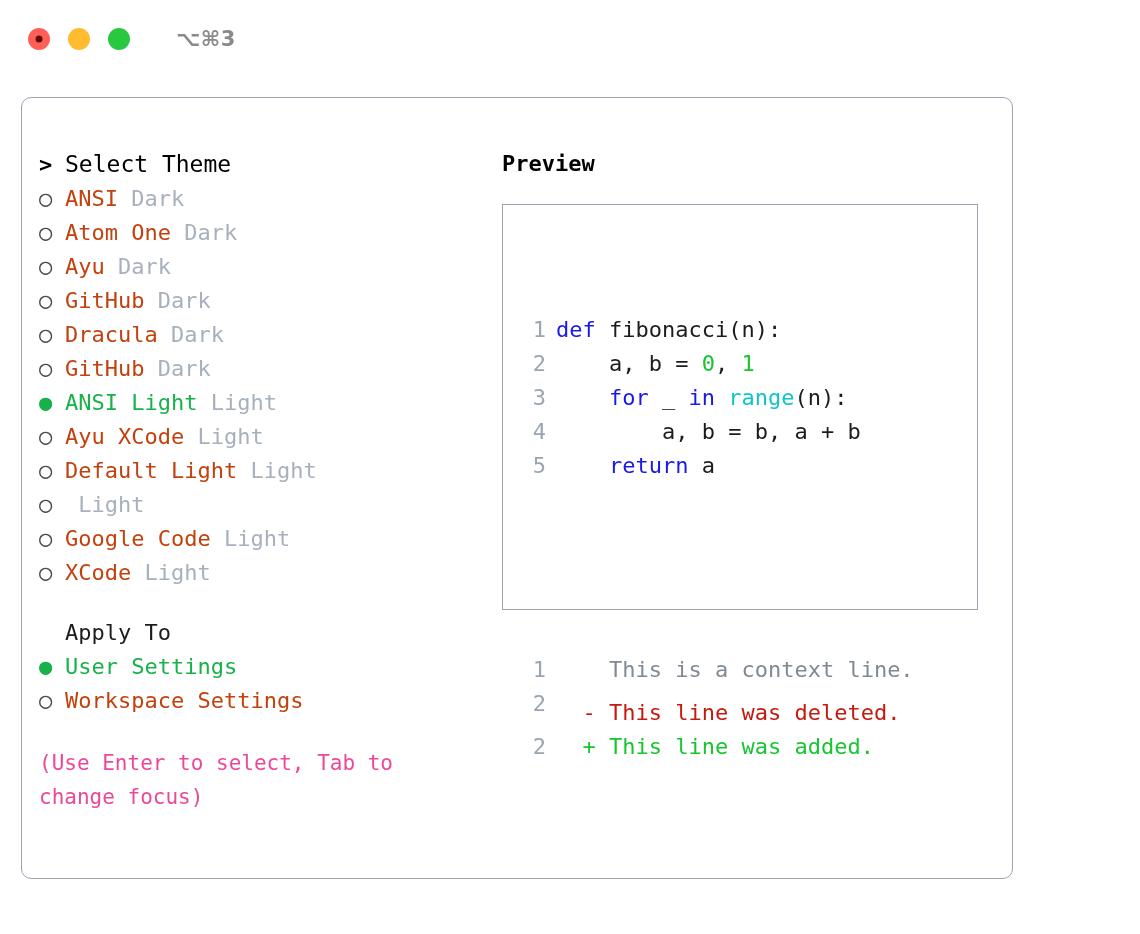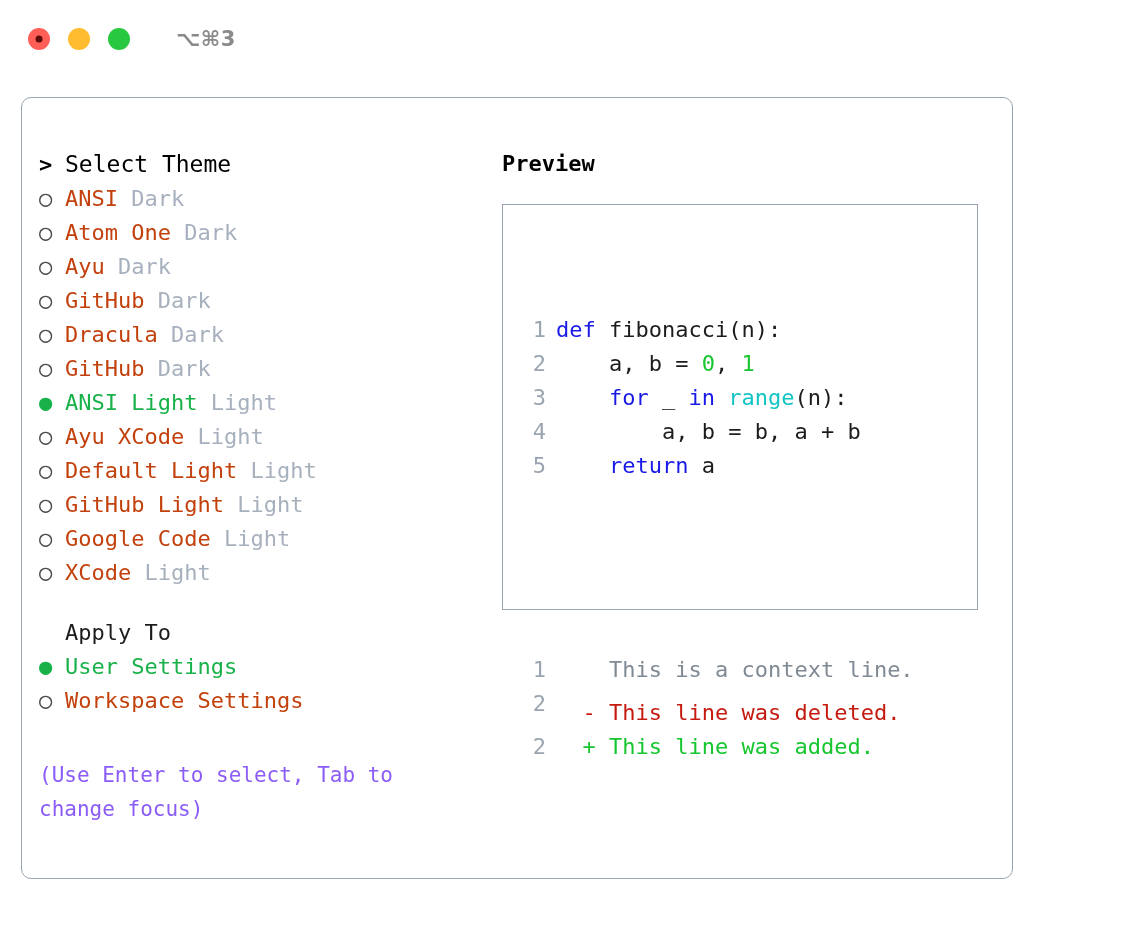--- a/index.html
+++ b/index.html
@@ -122,22 +122,22 @@
   }
   .item-label       { color: #c2410c; }
   .item-label.sel   { color: #19b24a; }
   .badge            { color: #a7b0bd; }
   .badge.sel        { color: #a7b0bd; }
 
   .section-gap   { height: 26px; }
   .section-head  { color: #1c1c1c; }
 
   .hint {
-    margin-top: 40px;
-    color: #8b5cf6;
+    margin-top: 28px;
+    color: #ec4899;
     font-size: 21px;
     line-height: 34px;
     width: 420px;
     white-space: pre-wrap;
   }
 
   
   .right-pane {
     flex: 1;
     padding: 49px 0 0 0;
@@ -211,21 +211,21 @@
         <div id="theme-list">
             <div class="list-line"><span class="marker empty">○</span><span class="item-label">ANSI</span><span> </span><span class="badge">Dark</span></div>
             <div class="list-line"><span class="marker empty">○</span><span class="item-label">Atom One</span><span> </span><span class="badge">Dark</span></div>
             <div class="list-line"><span class="marker empty">○</span><span class="item-label">Ayu</span><span> </span><span class="badge">Dark</span></div>
             <div class="list-line"><span class="marker empty">○</span><span class="item-label">GitHub</span><span> </span><span class="badge">Dark</span></div>
             <div class="list-line"><span class="marker empty">○</span><span class="item-label">Dracula</span><span> </span><span class="badge">Dark</span></div>
             <div class="list-line"><span class="marker empty">○</span><span class="item-label">GitHub</span><span> </span><span class="badge">Dark</span></div>
             <div class="list-line"><span class="marker filled">●</span><span class="item-label sel">ANSI Light</span><span> </span><span class="badge sel">Light</span></div>
             <div class="list-line"><span class="marker empty">○</span><span class="item-label">Ayu XCode</span><span> </span><span class="badge">Light</span></div>
             <div class="list-line"><span class="marker empty">○</span><span class="item-label">Default Light</span><span> </span><span class="badge">Light</span></div>
-            <div class="list-line"><span class="marker empty">○</span><span class="item-label">GitHub Light</span><span> </span><span class="badge">Light</span></div>
+            <div class="list-line"><span class="marker empty">○</span><span> </span><span class="badge">Light</span></div>
             <div class="list-line"><span class="marker empty">○</span><span class="item-label">Google Code</span><span> </span><span class="badge">Light</span></div>
             <div class="list-line"><span class="marker empty">○</span><span class="item-label">XCode</span><span> </span><span class="badge">Light</span></div>
           </div>
 
         <div class="section-gap"></div>
 
         <div class="list-line">
           <span class="marker blank">○</span>
           <span class="section-head">Apply To</span>
         </div>

